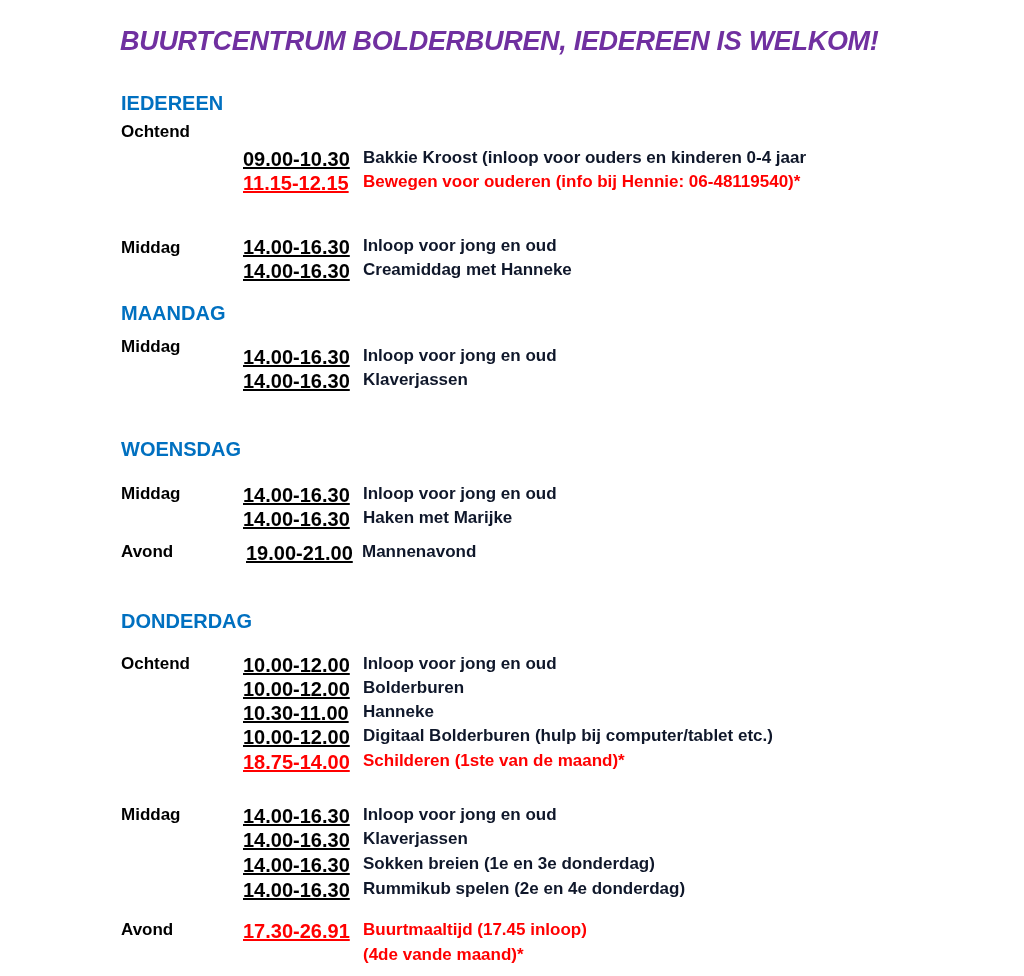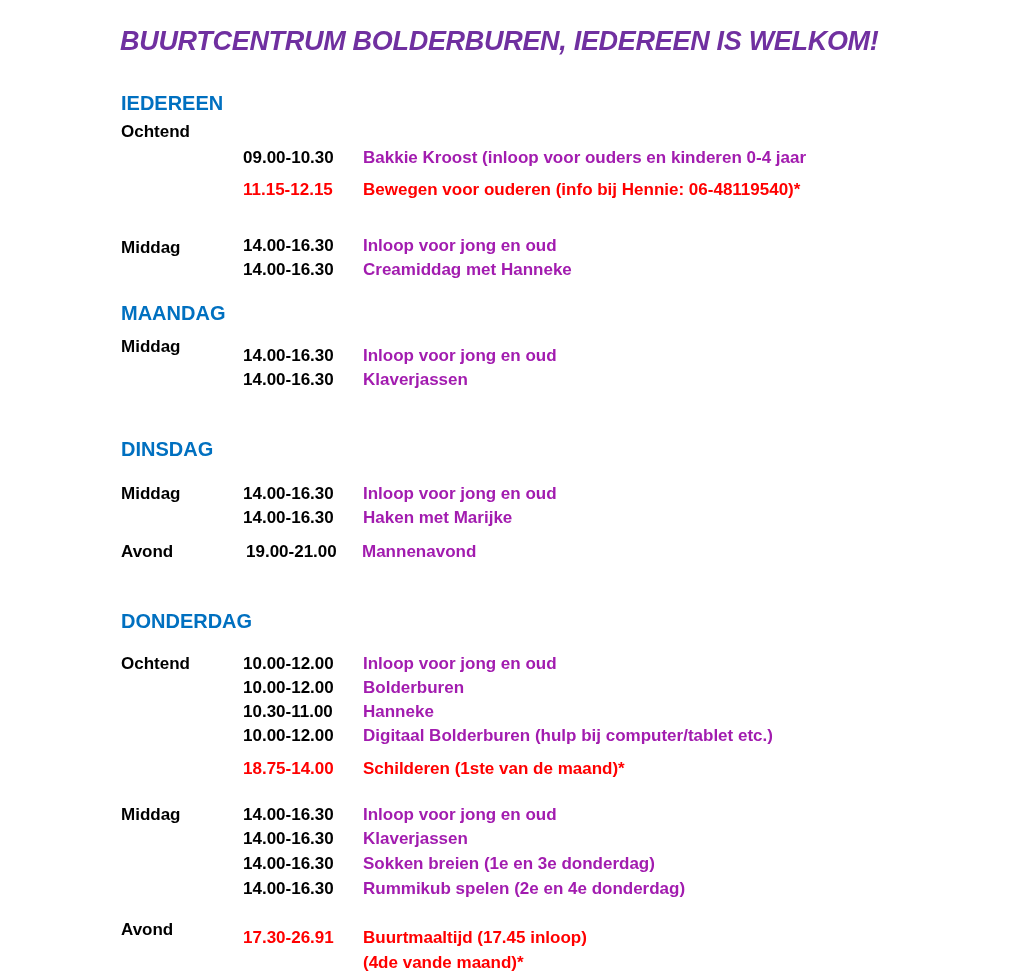--- a/index.html
+++ b/index.html
@@ -2,23 +2,23 @@
 <html><head>
 <meta charset="utf-8">
 <style>
   html, body { margin:0; padding:0; background:#ffffff; }
   body { width:1024px; height:976px; position:relative; overflow:hidden;
          font-family:"Liberation Sans", "DejaVu Sans", sans-serif; }
   .abs { position:absolute; white-space:nowrap; font-weight:bold; }
   .title { left:120px; top:26px; font-size:27px; font-style:italic; color:#7030A0; letter-spacing:-0.3px; }
   .day { left:121px; font-size:20px; color:#0070C0; }
   .part { left:121px; font-size:17px; color:#000; }
-  .time { font-size:17px; color:#000; }
-  .act { left:363px; font-size:17px; color:#a21caf; }
-  .red { color:#FF0000;margin-top:8px; }
+  .time { font-size:20px; color:#000;text-decoration:underline; }
+  .act { left:363px; font-size:17px; color:#0f172a; }
+  .red { color:#FF0000; }
 </style>
 </head>
 <body>
 
 <div class="abs title">BUURTCENTRUM BOLDERBUREN, IEDEREEN IS WELKOM!</div>
 
 <div class="abs day" style="top:92px">IEDEREEN</div>
 <div class="abs part" style="top:122px">Ochtend</div>
 <div class="abs time" style="left:243px;top:148px">09.00-10.30</div>
 <div class="abs act" style="top:148px">Bakkie Kroost (inloop voor ouders en kinderen 0-4 jaar</div>
@@ -30,21 +30,21 @@
 <div class="abs time" style="left:243px;top:260px">14.00-16.30</div>
 <div class="abs act" style="top:260px">Creamiddag met Hanneke</div>
 
 <div class="abs day" style="top:302px">MAANDAG</div>
 <div class="abs part" style="top:337px">Middag</div>
 <div class="abs time" style="left:243px;top:346px">14.00-16.30</div>
 <div class="abs act" style="top:346px">Inloop voor jong en oud</div>
 <div class="abs time" style="left:243px;top:370px">14.00-16.30</div>
 <div class="abs act" style="top:370px">Klaverjassen</div>
 
-<div class="abs day" style="top:438px">DINSDAG</div>
+<div class="abs day" style="top:438px">WOENSDAG</div>
 <div class="abs part" style="top:484px">Middag</div>
 <div class="abs time" style="left:243px;top:484px">14.00-16.30</div>
 <div class="abs act" style="top:484px">Inloop voor jong en oud</div>
 <div class="abs time" style="left:243px;top:508px">14.00-16.30</div>
 <div class="abs act" style="top:508px">Haken met Marijke</div>
 <div class="abs part" style="top:542px">Avond</div>
 <div class="abs time" style="left:246px;top:542px">19.00-21.00</div>
 <div class="abs act" style="left:362px;top:542px">Mannenavond</div>
 
 <div class="abs day" style="top:610px">DONDERDAG</div>

